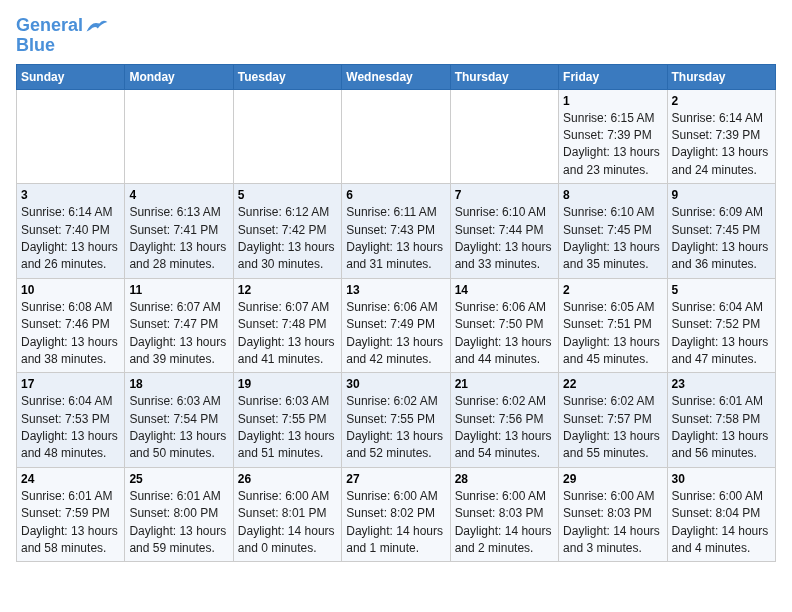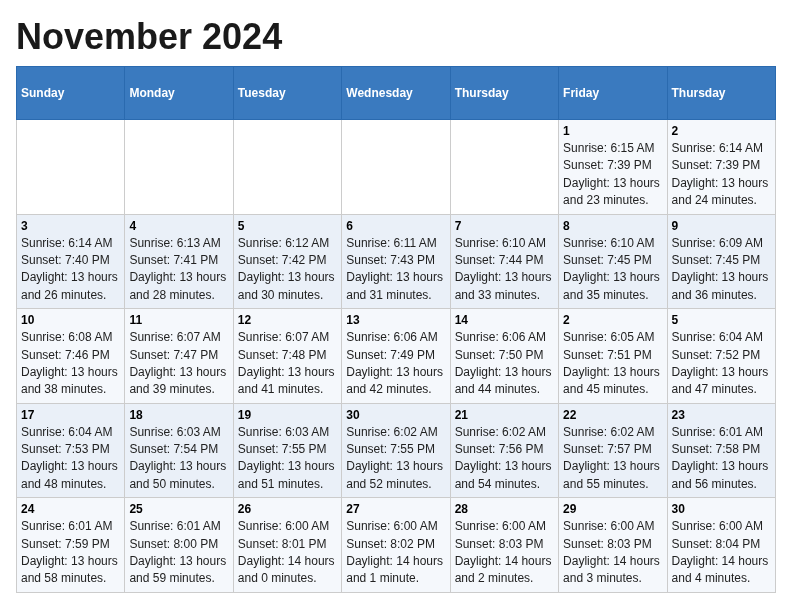--- a/index.html
+++ b/index.html
@@ -52,21 +52,21 @@
       margin-top: 2px;
     }
     .calendar {
       width: 100%;
       border-collapse: collapse;
       font-size: 11px;
     }
     .calendar thead th {
       background: #3a7abf;
       color: #fff;
-      padding: 19px 4px;
+      padding: 5px 4px;
       text-align: left;
       font-size: 12px;
       font-weight: bold;
       border: 1px solid #2a6aaf;
     }
     .calendar tbody td {
       border: 1px solid #ccc;
       vertical-align: top;
       padding: 4px;
       width: 108px;
@@ -90,22 +90,32 @@
       font-size: 12px;
       color: #222;
       line-height: 1.45;
     }
     .empty { background: #fff !important; }
   </style>
 </head>
 <body>
 
 <div class="header">
+  <div class="logo">
+    <div class="logo-row">
+      <span class="logo-text">
+        <span>General</span>
+      </span>
+      <svg class="logo-bird" viewBox="0 0 30 22" xmlns="http://www.w3.org/2000/svg">
+        <path d="M2,18 Q8,4 18,8 Q22,2 28,6 Q20,8 16,14 Q12,10 6,16 Z" fill="#4a90d9"></path>
+      </svg>
+    </div>
+    <span class="logo-text" style="color:#4a90d9; font-size:18px; font-weight:bold;">Blue</span>
+  </div>
   <div class="title-block">
-    <div class="month-title">November 2024</div>
   </div>
 </div>
 
 <table class="calendar">
   <thead>
     <tr>
     <th>Sunday</th>
         <th>Monday</th>
         <th>Tuesday</th>
         <th>Wednesday</th>

